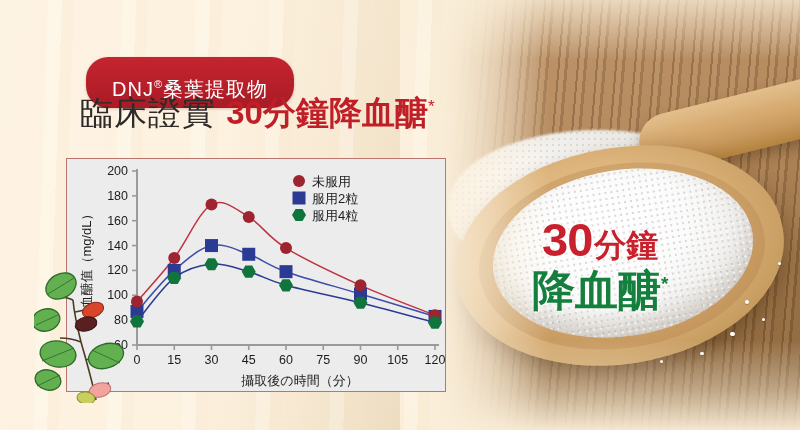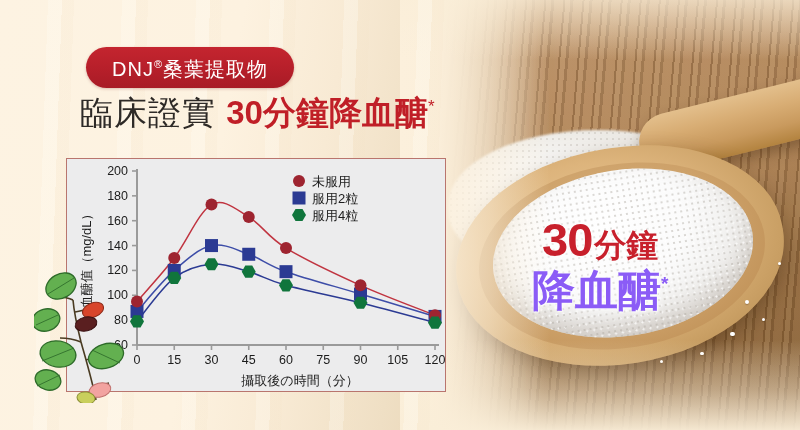--- a/index.html
+++ b/index.html
@@ -106,22 +106,22 @@
     position:absolute;left:0;top:0;width:470px;height:430px;
     background:repeating-linear-gradient(92deg,
       rgba(255,255,255,0) 0px,rgba(255,255,255,0) 48px,
       rgba(255,252,244,.55) 48px,rgba(255,252,244,.55) 62px,
       rgba(243,226,198,.30) 62px,rgba(243,226,198,.30) 74px);
     opacity:.55;
   }
 
   
   .badge{
-    position:absolute;left:86px;top:47px;
-    padding:12px 26px 9px 26px;
+    position:absolute;left:86px;top:57px;
+    padding:22px 26px 9px 26px;
     border-radius:22px;
     background:linear-gradient(180deg,#c4252f 0%,#b61f2a 55%,#a81b26 100%);
     color:#fff;font-size:20px;letter-spacing:1px;
     line-height:1;white-space:nowrap;
     box-shadow:0 1px 3px rgba(120,20,25,.25);
   }
   .badge .reg{font-size:11px;vertical-align:super;}
 
   
   .headline{
@@ -150,21 +150,21 @@
   .ov-row1{font-size:0;}
   .ov-30{
     font-size:47px;font-weight:bold;color:#c8202c;letter-spacing:-1px;
     text-shadow:0 0 4px rgba(255,255,255,.95),0 0 9px rgba(255,255,255,.8),1px 1px 0 rgba(255,255,255,.6);
   }
   .ov-min{
     font-size:32px;font-weight:bold;color:#c8202c;margin-left:2px;
     text-shadow:0 0 4px rgba(255,255,255,.95),0 0 9px rgba(255,255,255,.8);
   }
   .ov-row2{
-    margin-top:6px;font-size:43px;font-weight:bold;color:#8b5cf6;letter-spacing:0px;
+    margin-top:6px;font-size:43px;font-weight:bold;color:#15803d;letter-spacing:0px;
     text-shadow:0 0 4px rgba(255,255,255,.95),0 0 9px rgba(255,255,255,.85),1px 1px 0 rgba(255,255,255,.6);
   }
   .ov-star{font-size:19px;vertical-align:super;}
 </style>
 </head>
 <body>
 
 <div id="banner">
 
   <div class="bg-base"></div>

